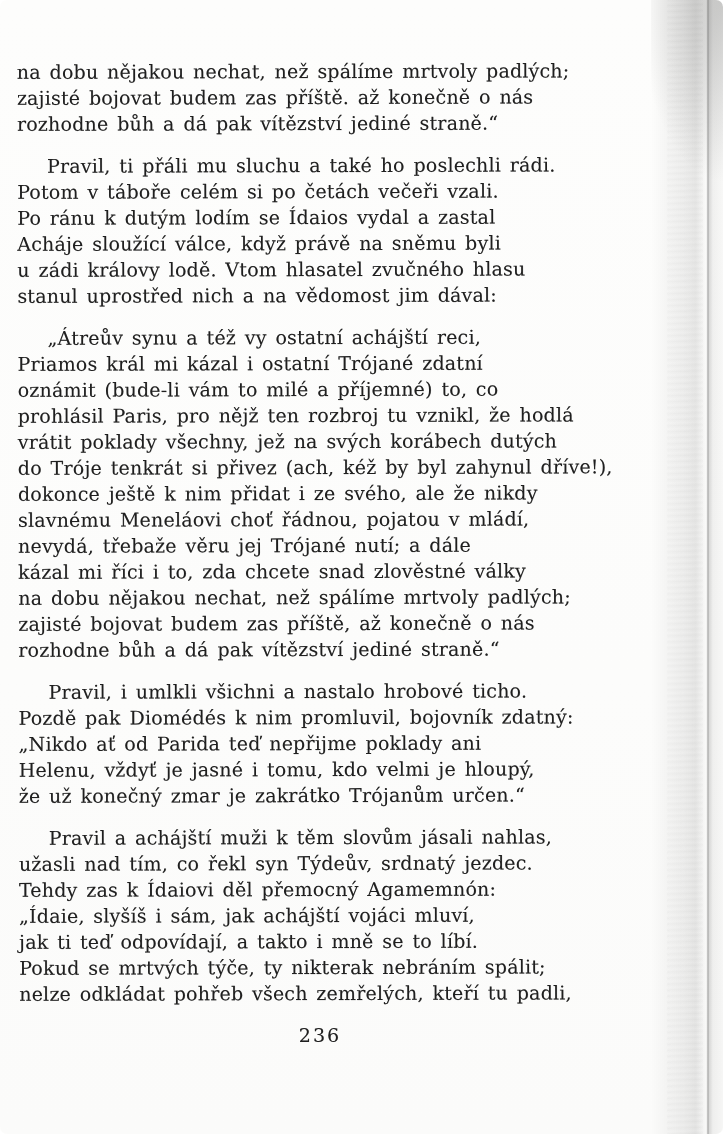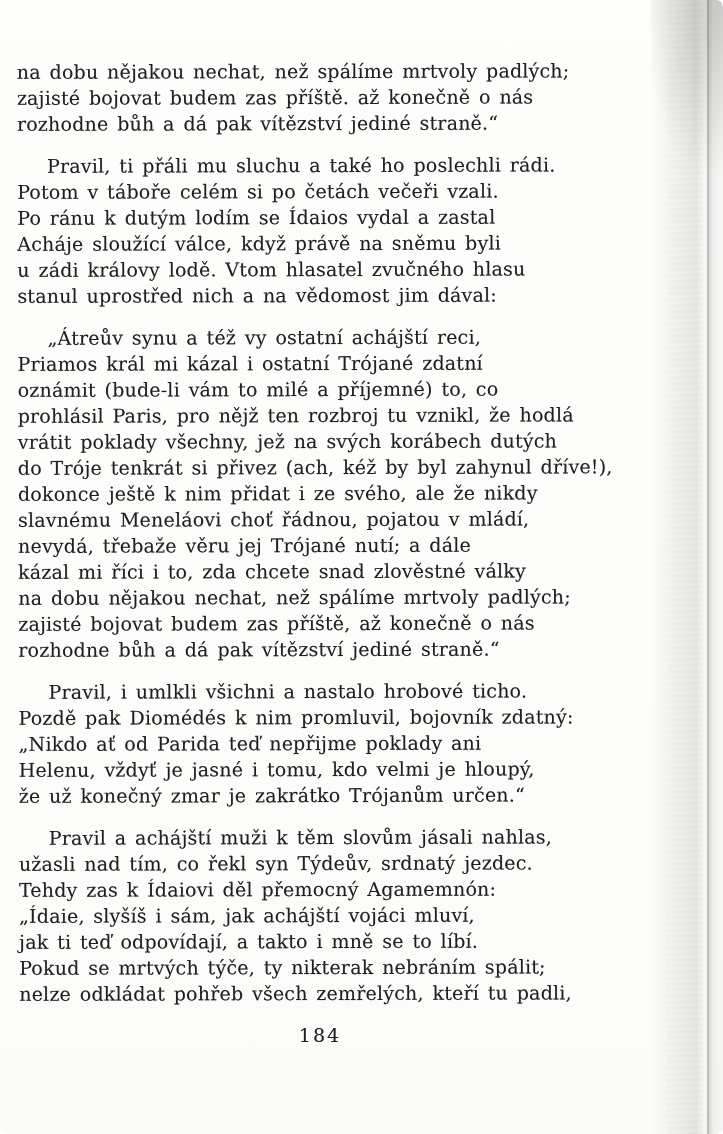--- a/index.html
+++ b/index.html
@@ -138,20 +138,20 @@
         <span class="line">Pravil a achájští muži k těm slovům jásali nahlas,</span>
         <span class="line">užasli nad tím, co řekl syn Týdeův, srdnatý jezdec.</span>
         <span class="line">Tehdy zas k Ídaiovi děl přemocný Agamemnón:</span>
         <span class="line">„Ídaie, slyšíš i sám, jak achájští vojáci mluví,</span>
         <span class="line">jak ti teď odpovídají, a takto i mně se to líbí.</span>
         <span class="line">Pokud se mrtvých týče, ty nikterak nebráním spálit;</span>
         <span class="line">nelze odkládat pohřeb všech zemřelých, kteří tu padli,</span>
       </p>
     </div>
 
-  <div class="page-number">184</div>
+  <div class="page-number">236</div>
 
   <div class="page-edge">
     <div class="edge-texture"></div>
     <div class="edge-line"></div>
   </div>
 
 </div>
 
 </body></html>

